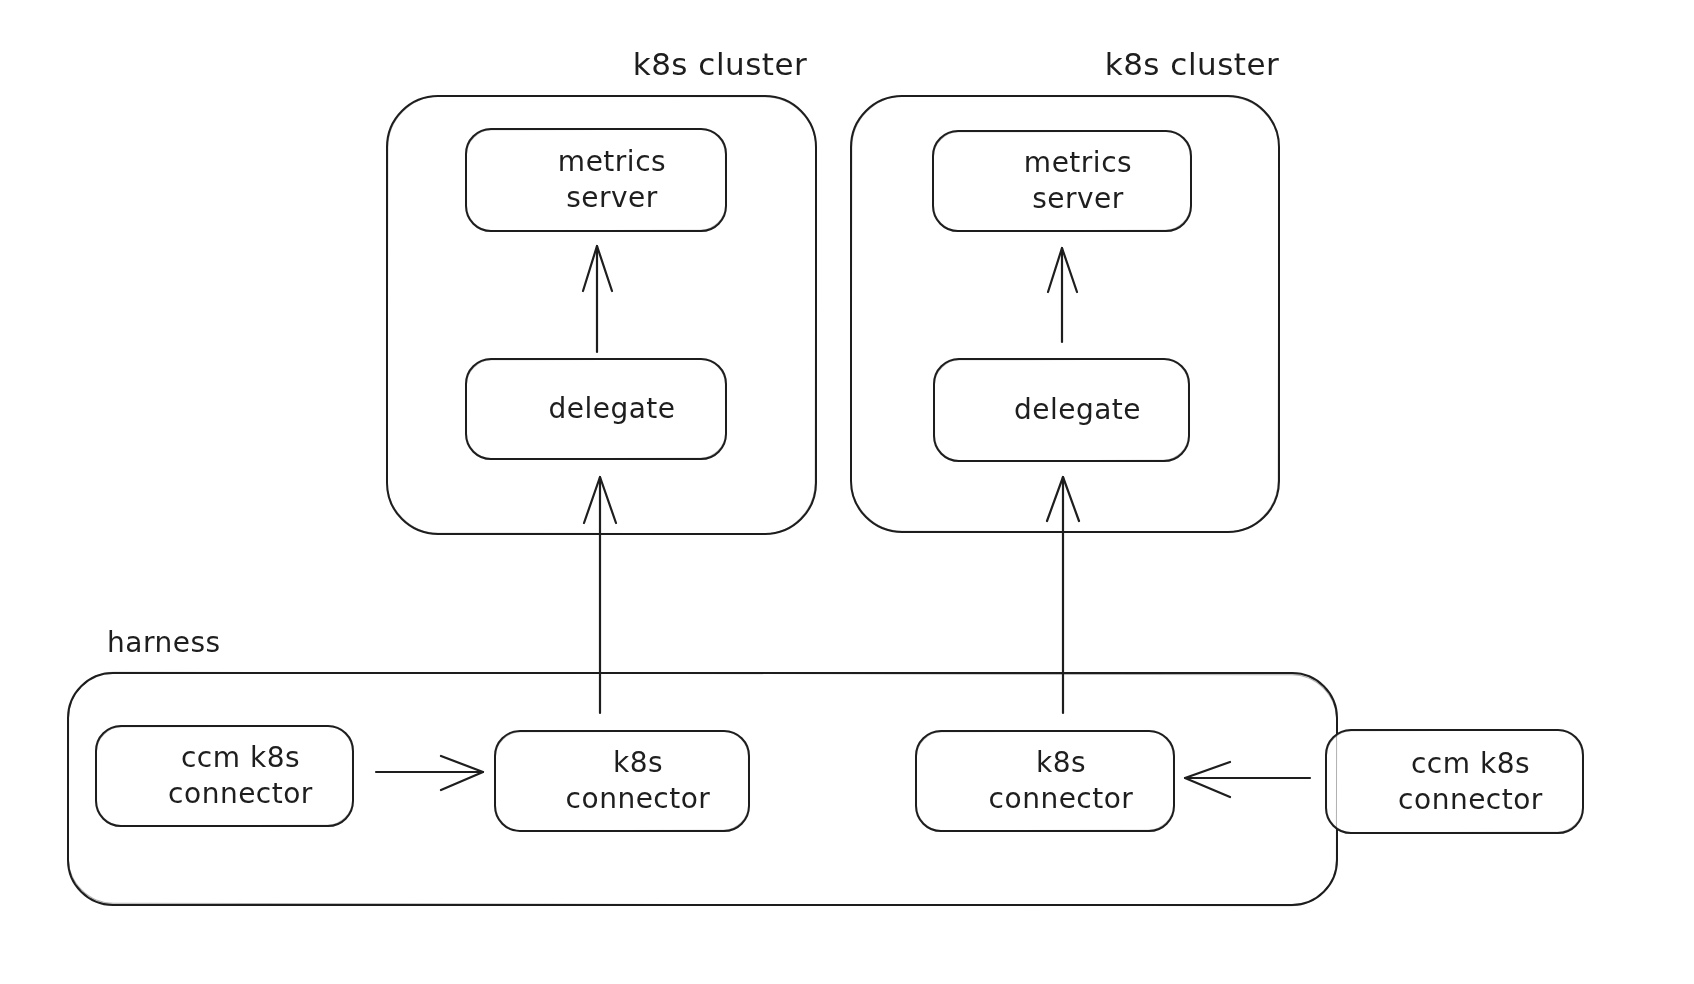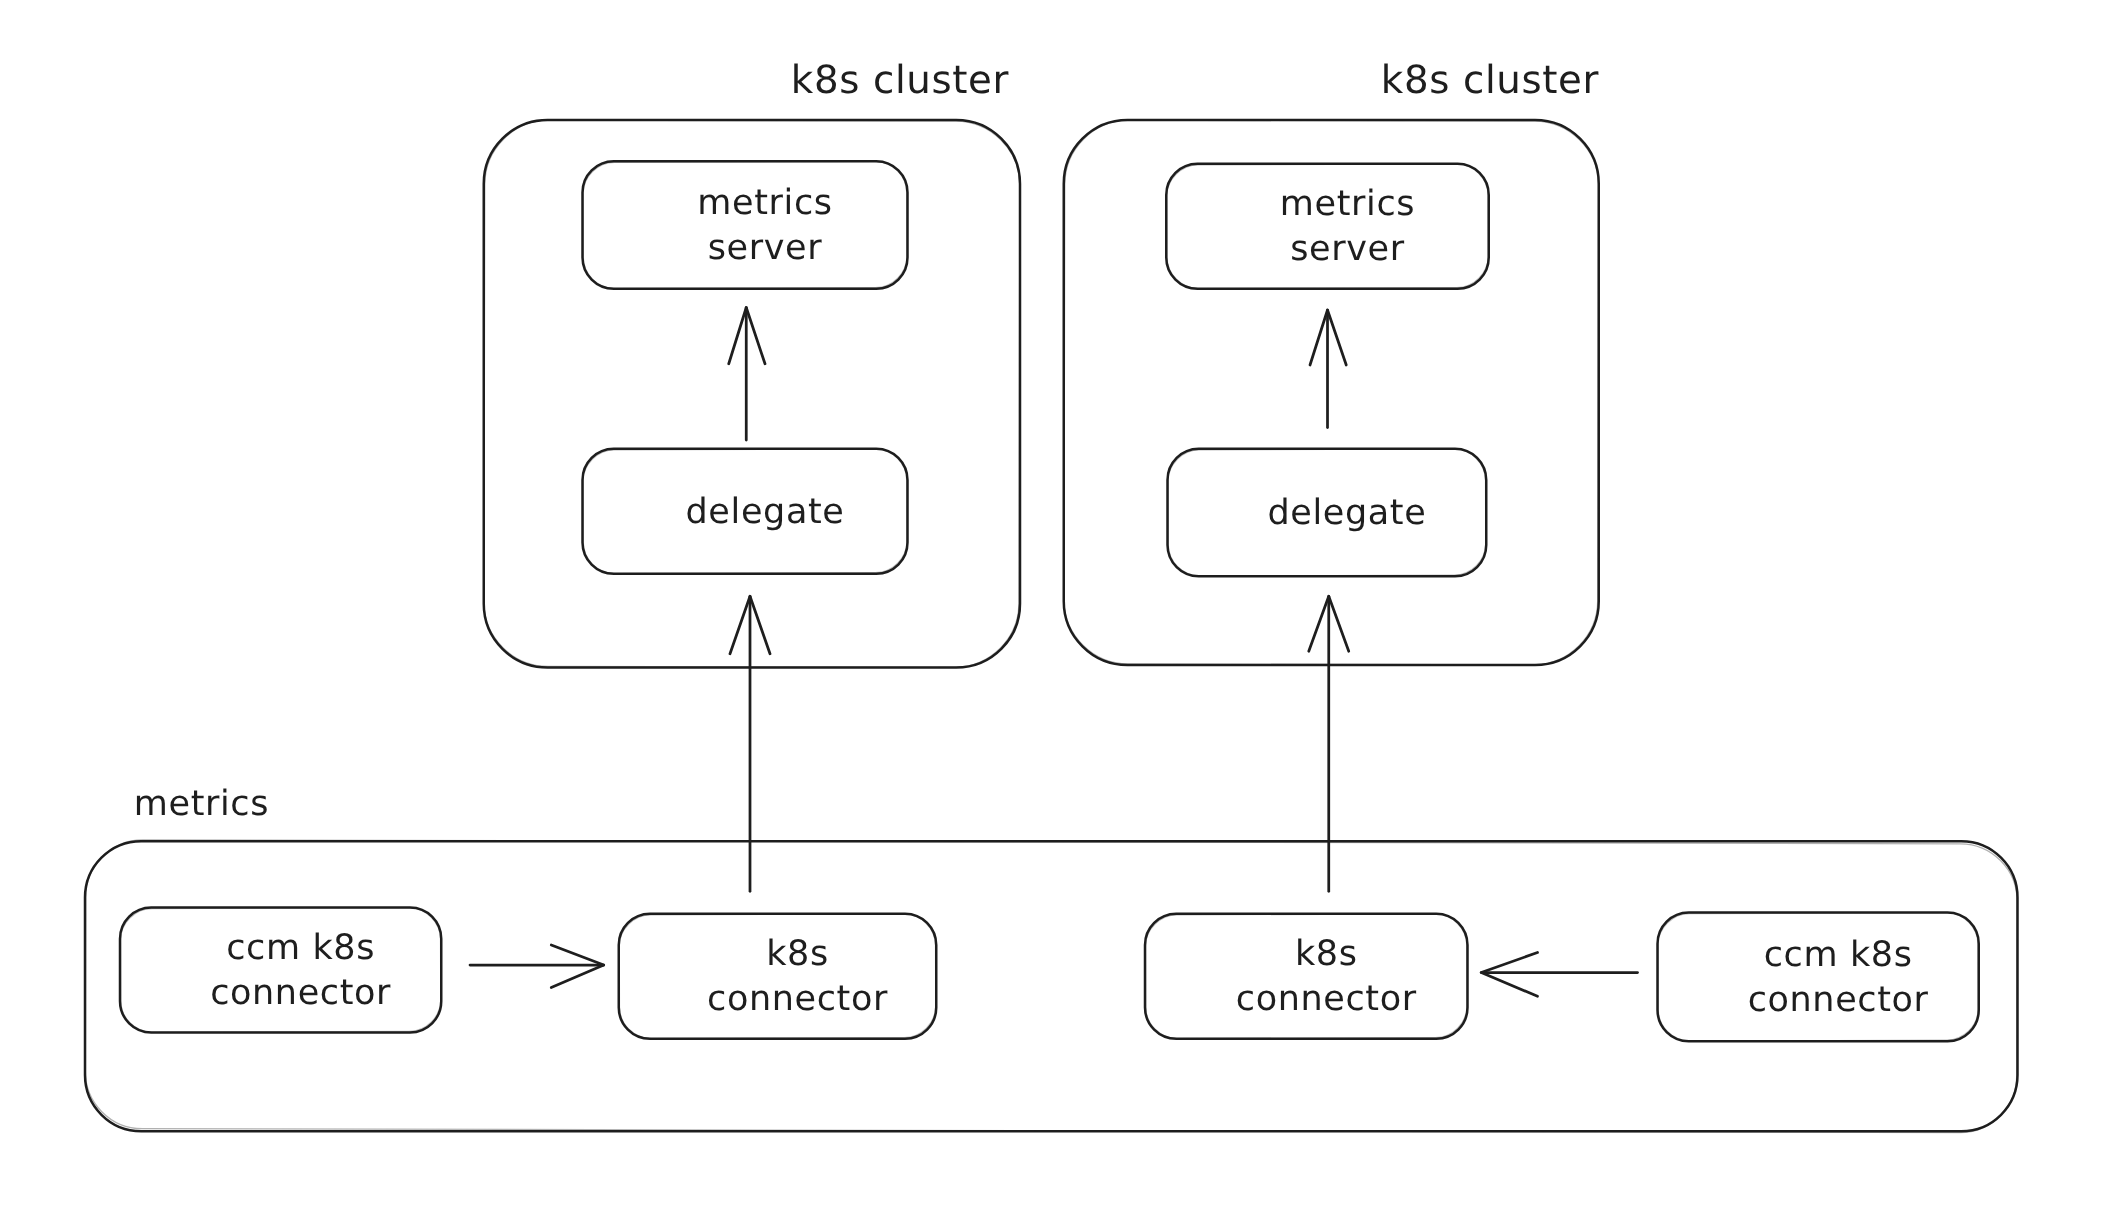--- a/index.html
+++ b/index.html
@@ -106,23 +106,23 @@
 
   <div class="sketch-box" style="left:850px; top:95px; width:430px; height:438px;">
     <div class="node" style="left:80px; top:33px; width:260px; height:102px;">
       <span class="node-label">metrics server</span>
     </div>
     <div class="node" style="left:81px; top:261px; width:257px; height:104px;">
       <span class="node-label">delegate</span>
     </div>
   </div>
 
-  <div class="float-label harness-label" style="left:107px; top:626px;">metrics</div>
+  <div class="float-label harness-label" style="left:107px; top:626px;">harness</div>
 
-  <div class="sketch-box" style="left:67px; top:672px; width:1548px; height:234px; border-radius:46px;">
+  <div class="sketch-box" style="left:67px; top:672px; width:1271px; height:234px; border-radius:46px;">
     <div class="node" style="left:26px; top:51px; width:259px; height:102px;">
       <span class="node-label" style="max-width:200px;">ccm k8s connector</span>
     </div>
     <div class="node" style="left:425px; top:56px; width:256px; height:102px;">
       <span class="node-label">k8s connector</span>
     </div>
     <div class="node" style="left:846px; top:56px; width:260px; height:102px;">
       <span class="node-label">k8s connector</span>
     </div>
     <div class="node" style="left:1256px; top:55px; width:259px; height:105px;">

